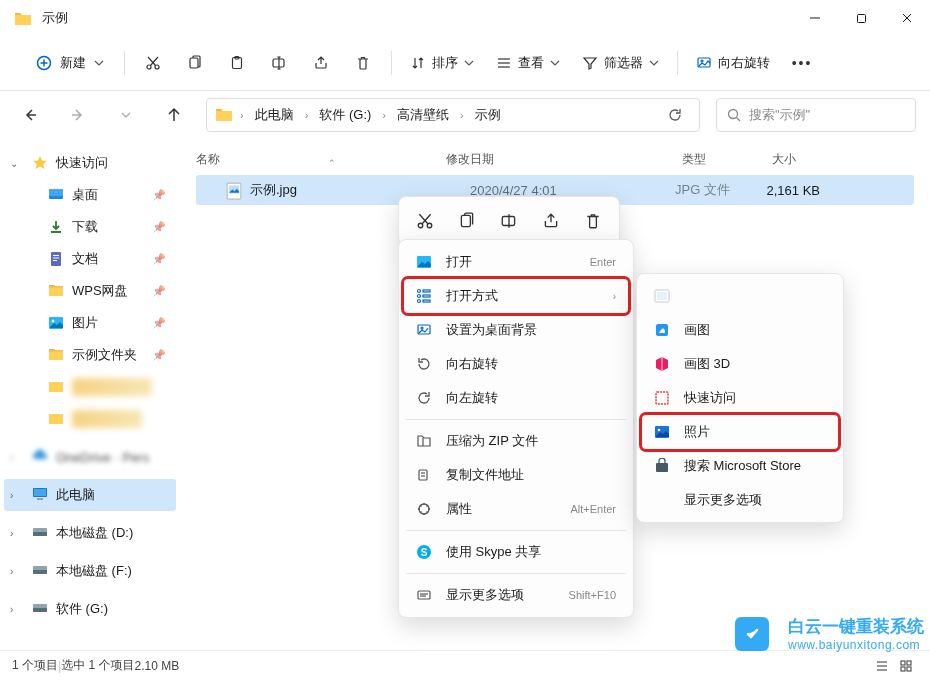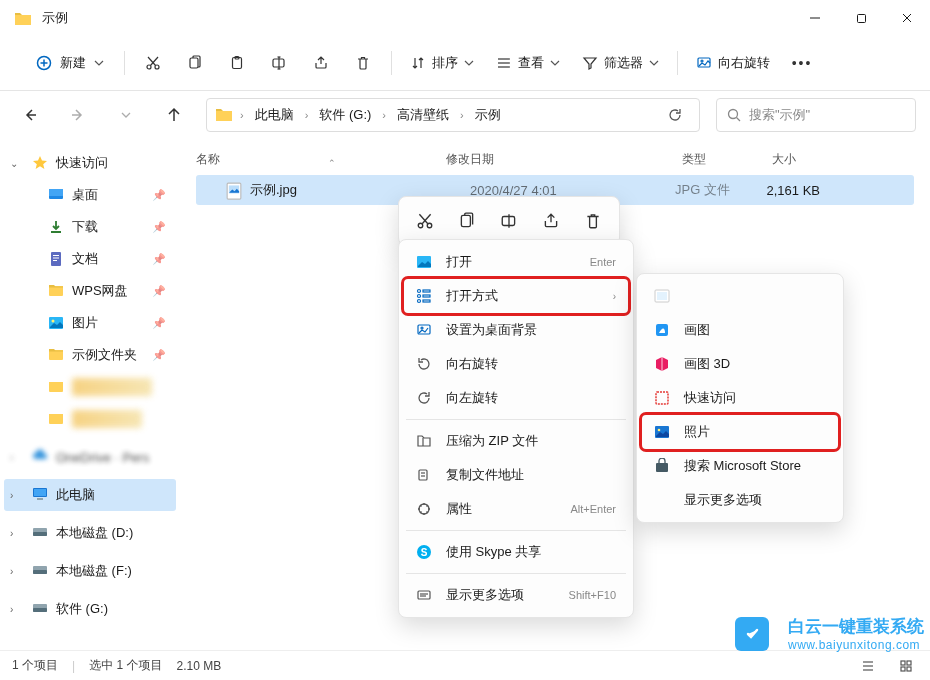--- a/index.html
+++ b/index.html
@@ -67,21 +67,21 @@
     .ctx-item.highlight { outline: 3px solid #e02020; }
     .ctx-icon { width: 16px; height: 16px; flex-shrink: 0; }
     .ctx-label { flex: 1; font-size: 13px; }
     .ctx-shortcut { font-size: 11px; color: #888; }
     .ctx-chevron { font-size: 10px; color: #888; }
     .ctx-sep { height: 1px; background: #e5e5e5; margin: 4px 2px; }
     
     .ctx-submenu { position: absolute; left: 636px; top: 273px; width: 208px; background: #fdfdfd; border: 1px solid #e5e5e5; border-radius: 8px; box-shadow: 0 8px 24px rgba(0,0,0,0.15); padding: 5px; z-index: 11; }
     
     
-    .statusbar { position: absolute; bottom: 0; left: 0; right: 0; height: 30px; display: flex; align-items: center; padding: 0 12px; gap: 14px; font-size: 12px; color: #444; border-top: 1px solid #eee; }
+    .statusbar { position: absolute; bottom: 0; left: 0; right: 0; height: 30px; display: flex; align-items: center; padding: 0 12px; font-size: 12px; color: #444; border-top: 1px solid #eee; }
     .statusbar .spacer { flex: 1; }
     .view-toggle { width: 24px; height: 22px; display: flex; align-items: center; justify-content: center; cursor: pointer; }
     
     
     .watermark { position: absolute; right: 6px; bottom: 28px; display: flex; align-items: center; gap: 19px; opacity: 0.9; }
     .wm-badge { width: 34px; height: 34px; background: #1da1f2; border-radius: 6px; display: flex; align-items: center; justify-content: center; }
     .wm-text { font-size: 17px; font-weight: bold; color: #1da1f2; }
     .wm-sub { font-size: 12px; color: #1da1f2; letter-spacing: 0.5px; }
     
     .icon-plus-circle { stroke: #0067c0; stroke-width: 1.5; fill: none; }

